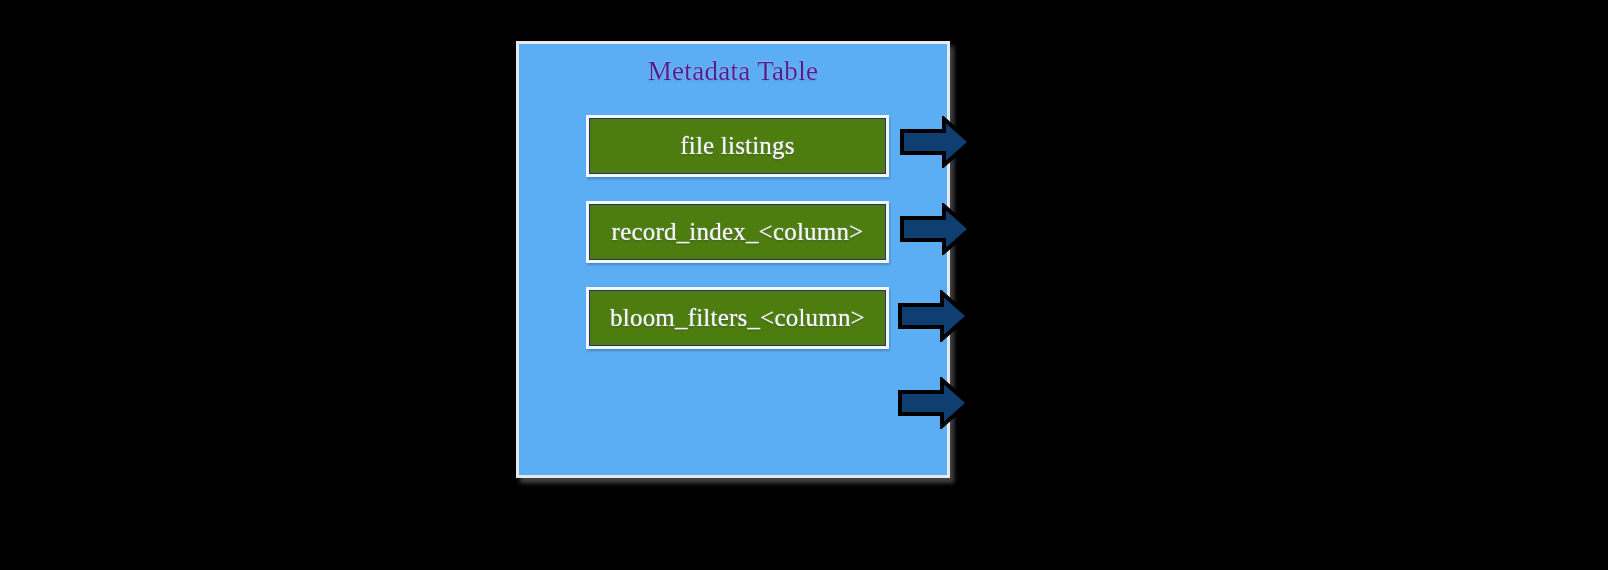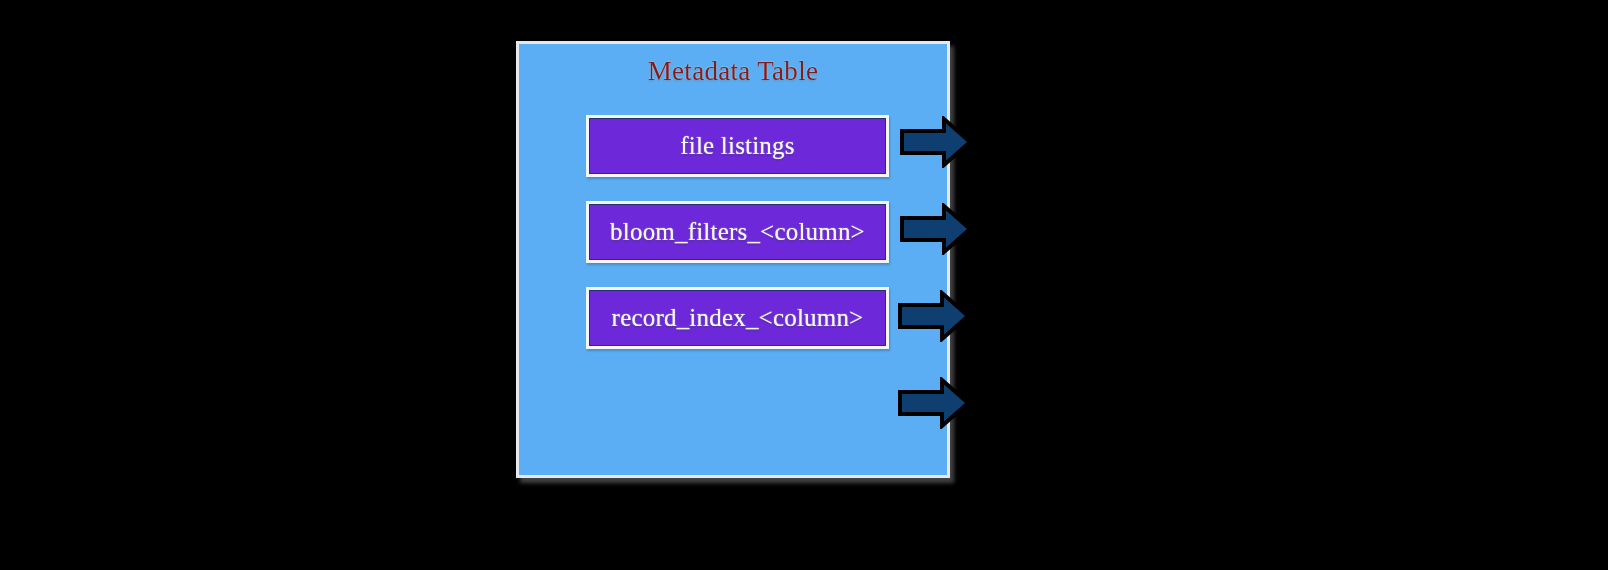--- a/index.html
+++ b/index.html
@@ -34,21 +34,21 @@
     box-shadow: 4px 5px 4px rgba(120,120,120,0.55);
     z-index: 2;
   }
 
   .panel-title {
     position: absolute;
     left: 0;
     right: 0;
     top: 10px;
     text-align: center;
-    color: #7f1d1d;
+    color: #4c1d95;
     font-size: 27px;
     line-height: 34px;
     letter-spacing: 0.3px;
     text-shadow: 0 0 1.4px rgba(255,255,255,0.85),
                  0 1px 1.6px rgba(20,60,110,0.35);
     white-space: nowrap;
   }
 
   
   .rows {
@@ -64,21 +64,21 @@
     margin-bottom: 24px;
   }
 
   .item-box {
     position: absolute;
     left: 0;
     top: 0;
     width: 303px;
     height: 62px;
     box-sizing: border-box;
-    background: #6d28d9;
+    background: #4d7c0f;
     border: 3px solid #F3F6F9;
     outline: 1px solid #28306E;
     outline-offset: -4px;
     display: flex;
     align-items: center;
     justify-content: center;
     box-shadow: 1px 2px 2px rgba(0,0,0,0.20);
   }
 
   .item-label {
@@ -118,27 +118,27 @@
 
       <div class="row">
         <div class="item-box">
           <span class="item-label">file listings</span>
         </div>
       </div>
 
 
       <div class="row">
         <div class="item-box">
-          <span class="item-label">bloom_filters_&lt;column&gt;</span>
+          <span class="item-label">record_index_&lt;column&gt;</span>
         </div>
       </div>
 
       <div class="row">
         <div class="item-box">
-          <span class="item-label">record_index_&lt;column&gt;</span>
+          <span class="item-label">bloom_filters_&lt;column&gt;</span>
         </div>
       </div>
 
     </div>
   </div>
 
   <div class="arrow arrow-1">
     <svg viewBox="0 0 72 52" preserveAspectRatio="none">
       <polygon points="2,15 44,15 44,3 70,26 44,49 44,37 2,37" fill="#0E3F70" stroke="#000000" stroke-width="4" stroke-linejoin="miter"></polygon>
     </svg>

